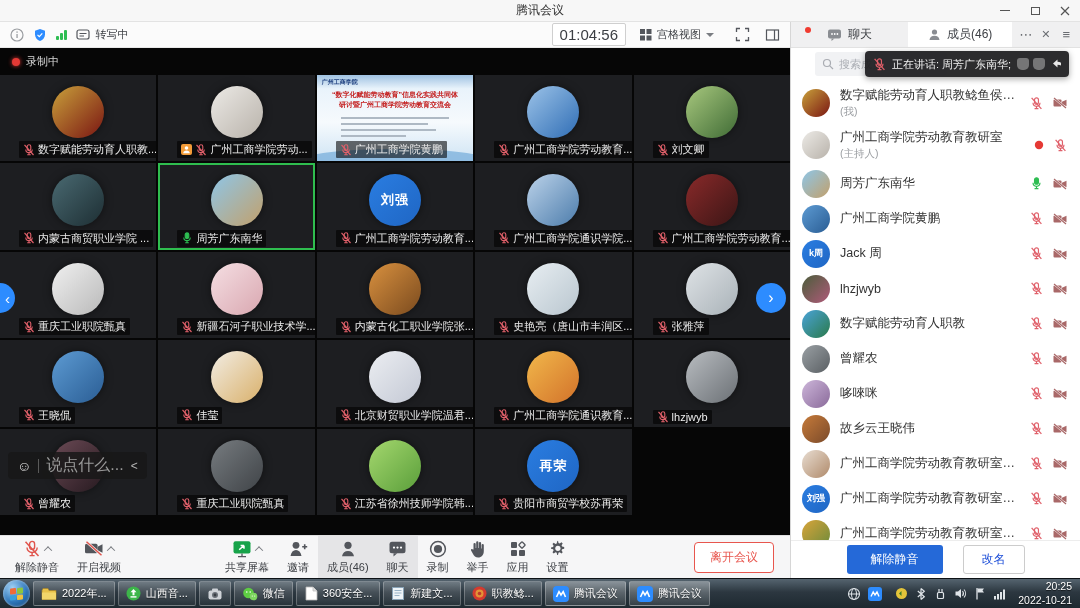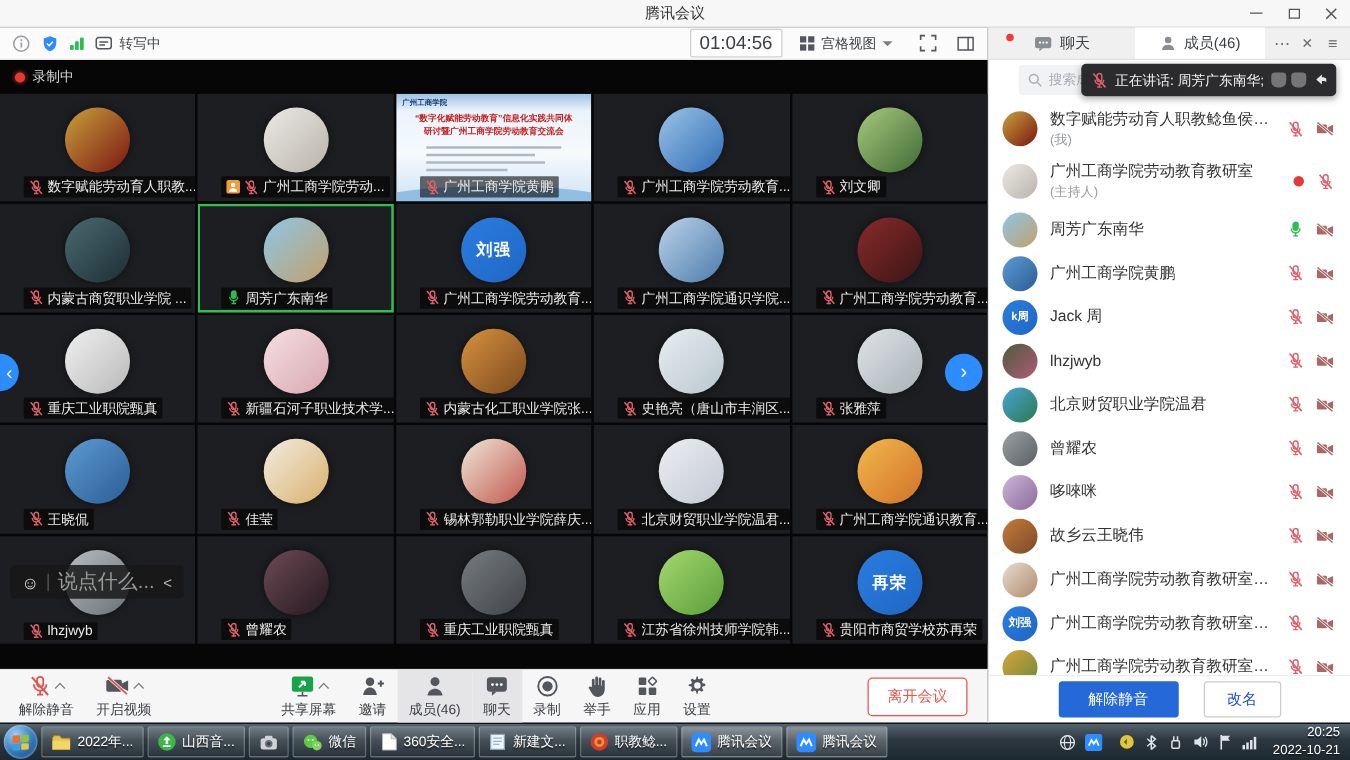--- a/index.html
+++ b/index.html
@@ -473,36 +473,20 @@
                       <path d="M2.8 5.4a3.2 3.2 0 0 0 6.4 0"></path>
                       <path d="M6 8.6V10.8M4.2 10.8h3.6"></path>
                     </g>
                     <line x1="1.5" y1="0.8" x2="10.5" y2="11" stroke="#e0606a" stroke-width="1.2"></line>
                   </svg>
                 </span>
                 <span class="nm">佳莹</span>
               </div>
             </div>
             <div class="tile">
-              <div class="avatar" style="background:linear-gradient(135deg,#f0e7da,#c0564b)"></div>
-    <div class="tag">
-                <span class="tag-ic">
-                  <svg width="12" height="12" viewBox="0 0 12 12">
-                    <g fill="none" stroke="#e0606a" stroke-width="1.1">
-                      <rect x="4.2" y="0.8" width="3.6" height="5.8" rx="1.8"></rect>
-                      <path d="M2.8 5.4a3.2 3.2 0 0 0 6.4 0"></path>
-                      <path d="M6 8.6V10.8M4.2 10.8h3.6"></path>
-                    </g>
-                    <line x1="1.5" y1="0.8" x2="10.5" y2="11" stroke="#e0606a" stroke-width="1.2"></line>
-                  </svg>
-                </span>
-                <span class="nm">锡林郭勒职业学院薛庆...</span>
-              </div>
-            </div>
-            <div class="tile">
               <div class="avatar" style="background:linear-gradient(135deg,#eceef2,#c3c8d4)"></div>
     <div class="tag">
                 <span class="tag-ic">
                   <svg width="12" height="12" viewBox="0 0 12 12">
                     <g fill="none" stroke="#e0606a" stroke-width="1.1">
                       <rect x="4.2" y="0.8" width="3.6" height="5.8" rx="1.8"></rect>
                       <path d="M2.8 5.4a3.2 3.2 0 0 0 6.4 0"></path>
                       <path d="M6 8.6V10.8M4.2 10.8h3.6"></path>
                     </g>
                     <line x1="1.5" y1="0.8" x2="10.5" y2="11" stroke="#e0606a" stroke-width="1.2"></line>
@@ -979,21 +963,21 @@
                   </g>
                   <line x1="1" y1="1" x2="13" y2="11" stroke="#ffffff" stroke-width="2.2"></line>
                   <line x1="1" y1="1" x2="13" y2="11" stroke="#a96868" stroke-width="1.2"></line>
                 </svg>
               </span>
             </div>
           </div>
           <div class="mrow">
     <div class="m-avatar" style="background:linear-gradient(135deg,#4aa3d9,#2a7a4a)"></div>
     <div class="m-main">
-      <div class="m-name">北京财贸职业学院温君</div>
+      <div class="m-name">数字赋能劳动育人职教</div>
 
     </div>
     <div class="m-icons">
               <span style="display:flex">
                 <svg width="13" height="13" viewBox="0 0 12 12">
                   <g fill="none" stroke="#e0606a" stroke-width="1.1">
                     <rect x="4.2" y="0.8" width="3.6" height="5.8" rx="1.8"></rect>
                     <path d="M2.8 5.4a3.2 3.2 0 0 0 6.4 0"></path>
                     <path d="M6 8.6V10.8M4.2 10.8h3.6"></path>
                   </g>

